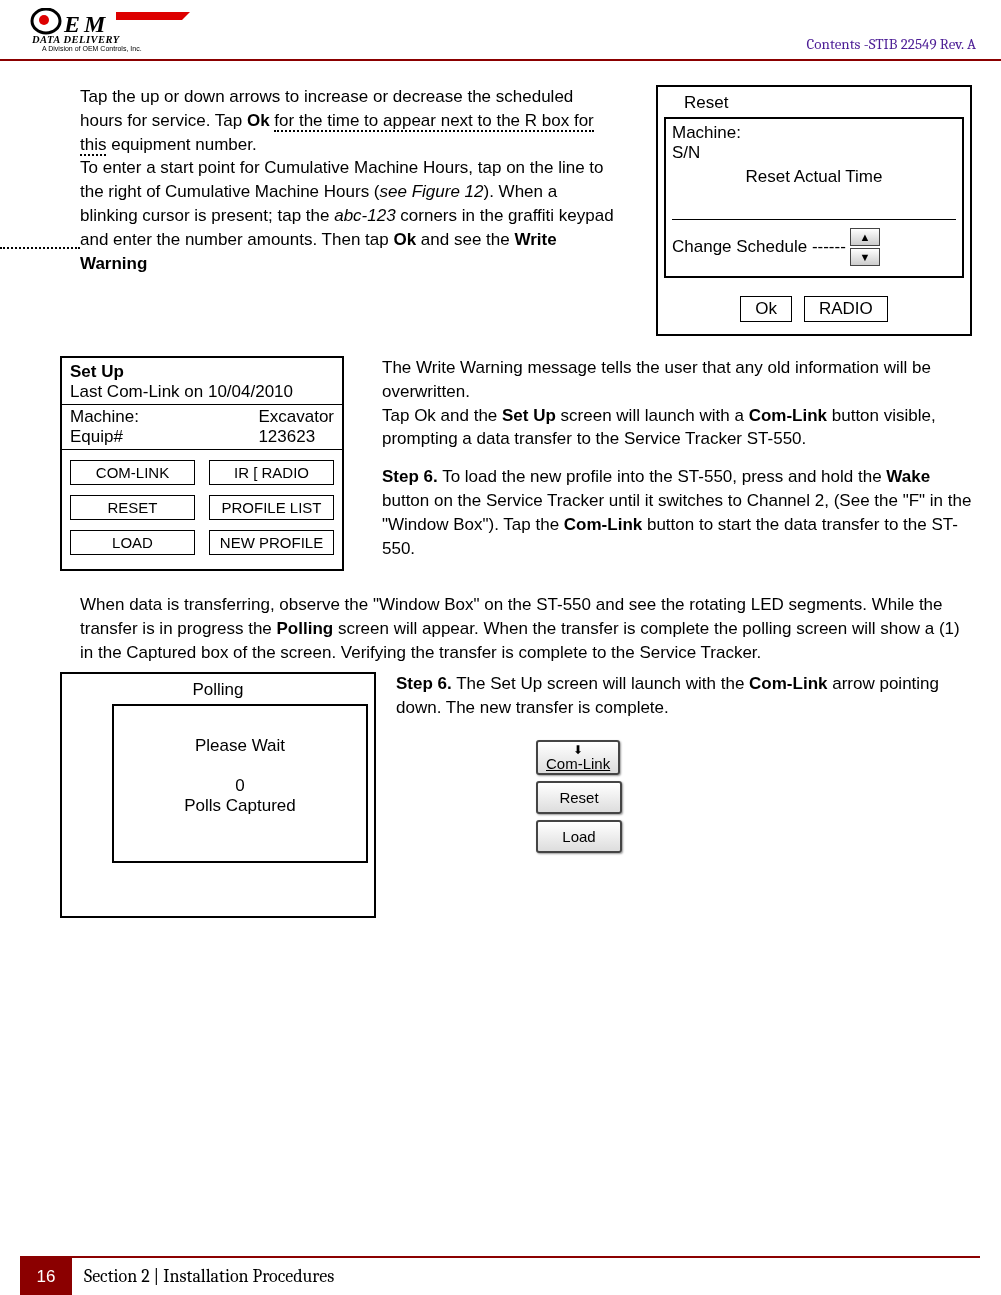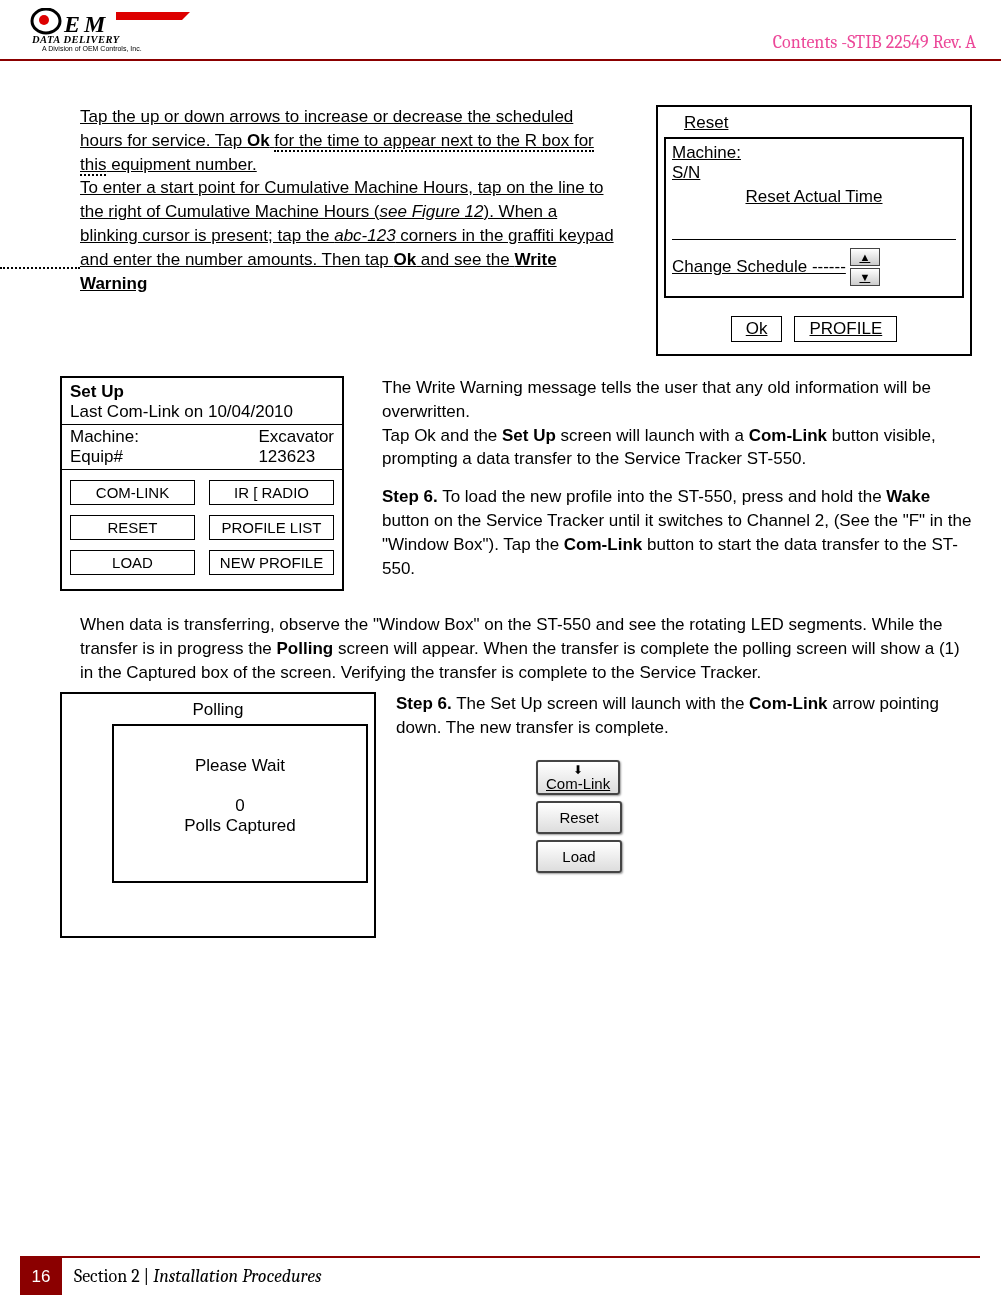--- a/index.html
+++ b/index.html
@@ -16,40 +16,39 @@
     justify-content: space-between;
     align-items: flex-end;
     padding: 8px 25px 4px 30px;
     border-bottom: 2px solid #8B0000;
   }
   .logo {
     line-height: 1;
   }
   .header-title {
     font-family: Cambria, Georgia, serif;
-    font-size: 18px;
-    color: #ec4899;
+    font-size: 15px;
+    color: #4c1d95;
     padding-bottom: 2px;
   }
   .content {
     padding: 0 25px 0 20px;
     position: relative;
   }
   .dotted-left {
     position: absolute;
     left: 0;
     top: 162px;
     width: 80px;
     border-top: 2px dotted #000;
   }
   .row1 {
     display: flex;
     gap: 40px;
-    margin-top: 44px;
-    text-decoration: underline;
+    margin-top: 24px;
   }
   .para1 {
     flex: 1;
     line-height: 1.4;
     padding-left: 60px;
   }
   .para1 .dotted {
     border-bottom: 2px dotted #000;
     padding-bottom: 0px;
   }
@@ -217,36 +216,35 @@
     align-items: stretch;
   }
   .page-wrap {
     position: relative;
     width: 1001px;
     height: 1295px;
   }
   .pageno {
     background: #8B0000;
     color: #fff;
-    width: 42px;
+    width: 52px;
     display: flex;
     align-items: center;
     justify-content: center;
     font-size: 17px;
   }
   .footer-text {
     padding: 8px 12px;
     font-size: 18px;
   }
   .footer-text .sec {
     font-family: Cambria, serif;
     text-align: center;
   }
   .footer-text .ital {
-    font-style: italic;
     margin-top: 24px;
   }
   b { font-weight: bold; }
 </style>
 </head>
 <body>
 <div class="page-wrap">
 
 <div class="header">
   <div class="logo">
@@ -282,21 +280,21 @@
           <div class="change-row">
             <span>Change Schedule ------</span>
             <div class="arrows">
               <div class="arrow">▲</div>
               <div class="arrow">▼</div>
             </div>
           </div>
         </div>
         <div class="btn-row">
           <div class="btn">Ok</div>
-          <div class="btn">PROFILE</div>
+          <div class="btn">RADIO</div>
         </div>
       </div>
     </div>
   </div>
 
   <div class="row2">
     <div class="setup-box">
       <div class="setup-head">
         <div><b>Set Up</b></div>
         <div>Last Com-Link on 10/04/2010</div>

